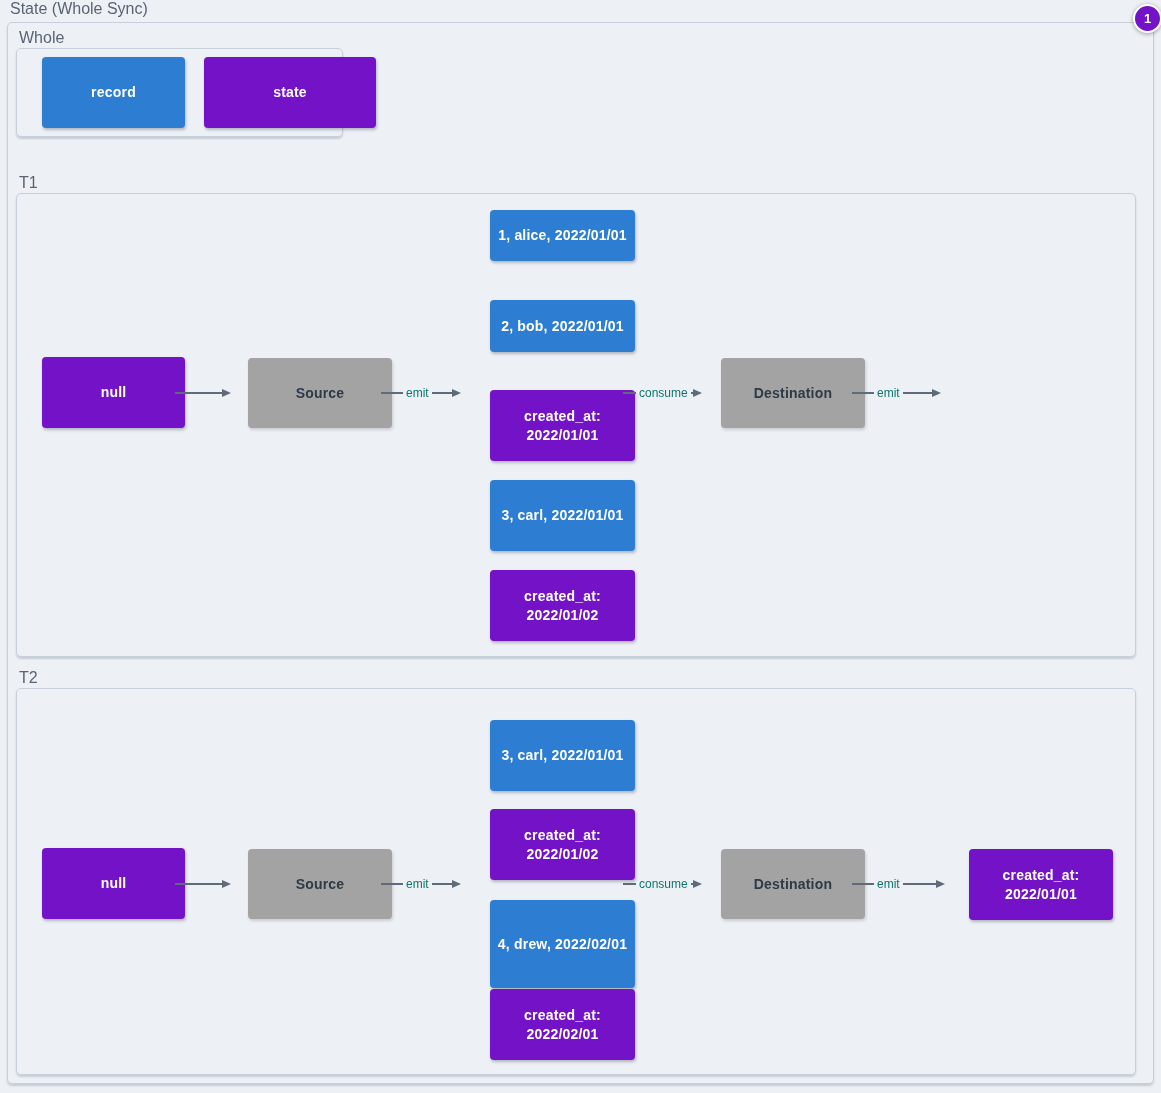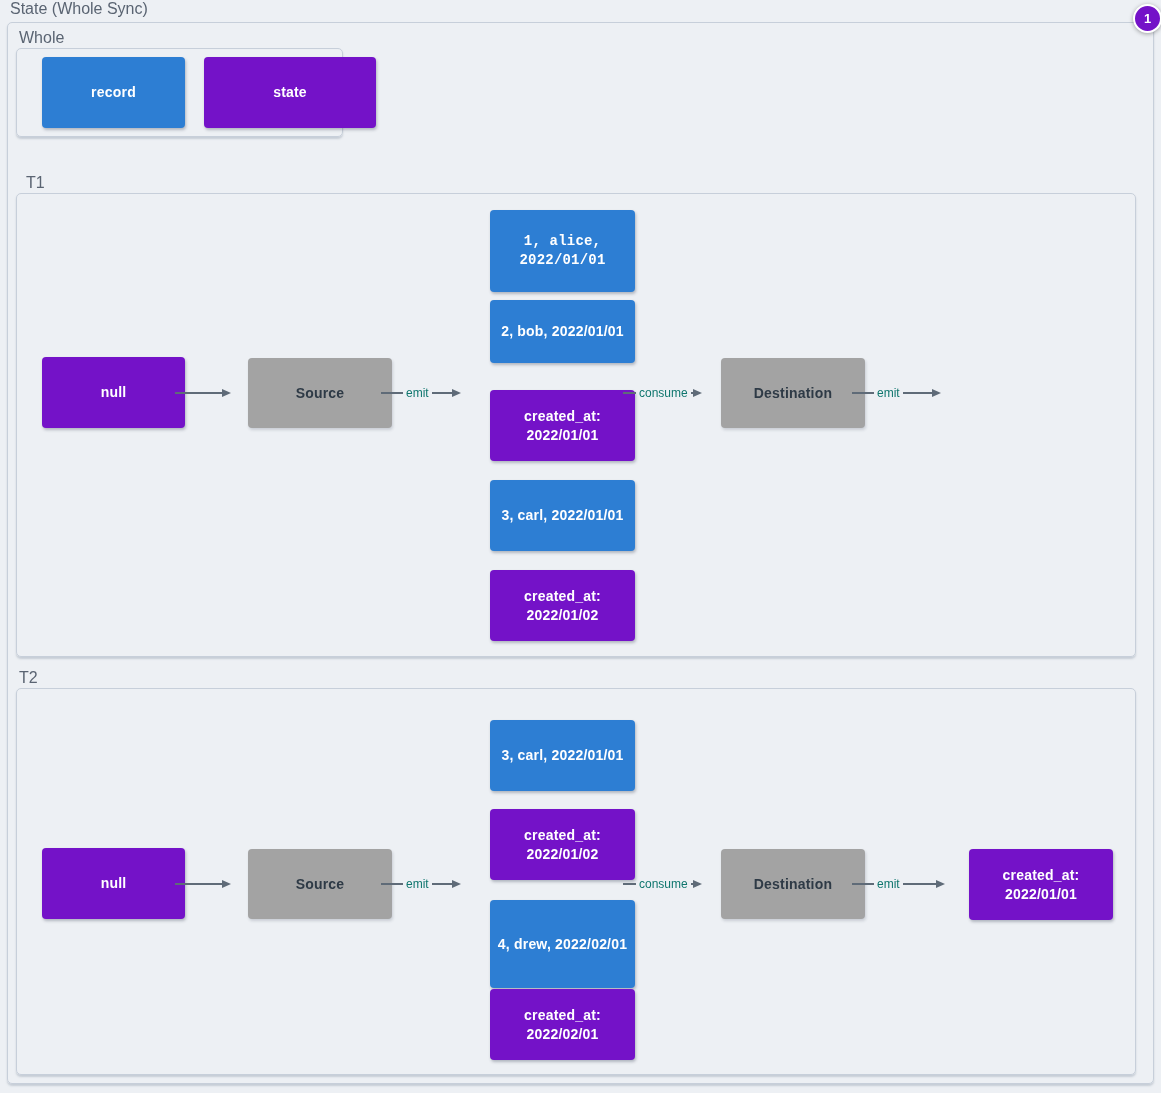--- a/index.html
+++ b/index.html
@@ -100,21 +100,21 @@
   <div class="cluster" style="left:16px;top:48px;width:325px;height:87px;"></div>
   <div class="cluster-label" style="left:19px;top:31px;">Whole</div>
   <div class="node record" style="left:26px;top:57px;width:143px;height:71px;">
     <span>record</span>
   </div>
   <div class="node state" style="left:188px;top:57px;width:172px;height:71px;">
     <span>state</span>
   </div>
 
   <div class="cluster" style="left:16px;top:193px;width:1118px;height:462px;"></div>
-  <div class="cluster-label" style="left:26px;top:176px;">T1</div>
+  <div class="cluster-label" style="left:19px;top:176px;">T1</div>
 
   <div class="node state" style="left:26px;top:357px;width:143px;height:71px;">
     <span>null</span>
   </div>
 
   <div class="edge" style="left:175px;top:385px;width:56px;">
     <span class="seg grow"></span>
     <span class="arrowhead"></span>
   </div>
 
@@ -122,24 +122,24 @@
     <span>Source</span>
   </div>
 
   <div class="edge" style="left:381px;top:385px;width:80px;">
     <span class="seg s-start"></span>
     <span class="edge-label">emit</span>
     <span class="seg grow"></span>
     <span class="arrowhead"></span>
   </div>
 
-  <div class="node record" style="left:474px;top:210px;width:145px;height:82px;font-family:Liberation Mono, monospace;">
+  <div class="node record" style="left:474px;top:210px;width:145px;height:51px;">
     <span>1, alice, 2022/01/01</span>
   </div>
-  <div class="node record" style="left:474px;top:300px;width:145px;height:63px;">
+  <div class="node record" style="left:474px;top:300px;width:145px;height:52px;">
     <span>2, bob, 2022/01/01</span>
   </div>
   <div class="node state" style="left:474px;top:390px;width:145px;height:71px;">
     <span>created_at:</span>
     <span>2022/01/01</span>
   </div>
   <div class="node record" style="left:474px;top:480px;width:145px;height:71px;">
     <span>3, carl, 2022/01/01</span>
   </div>
   <div class="node state" style="left:474px;top:570px;width:145px;height:71px;">

